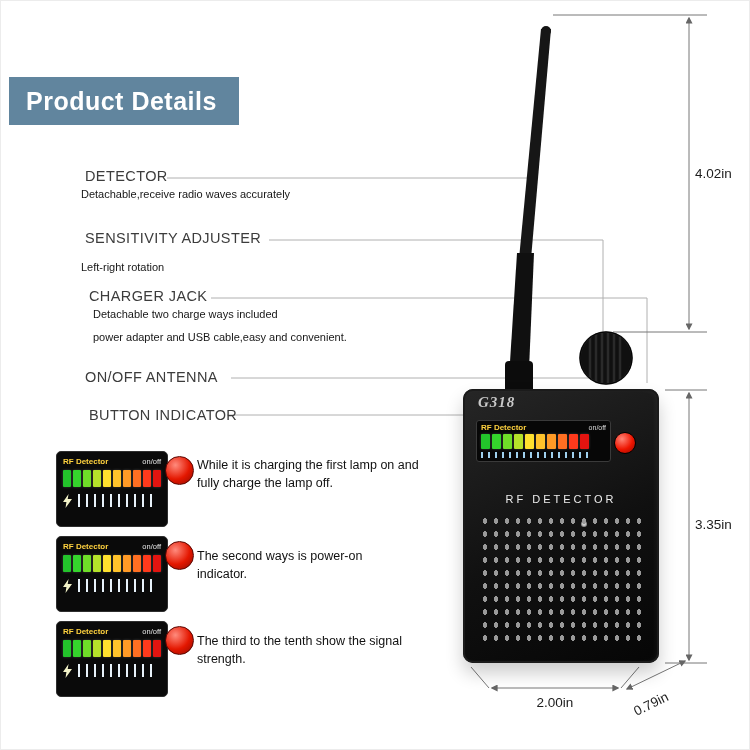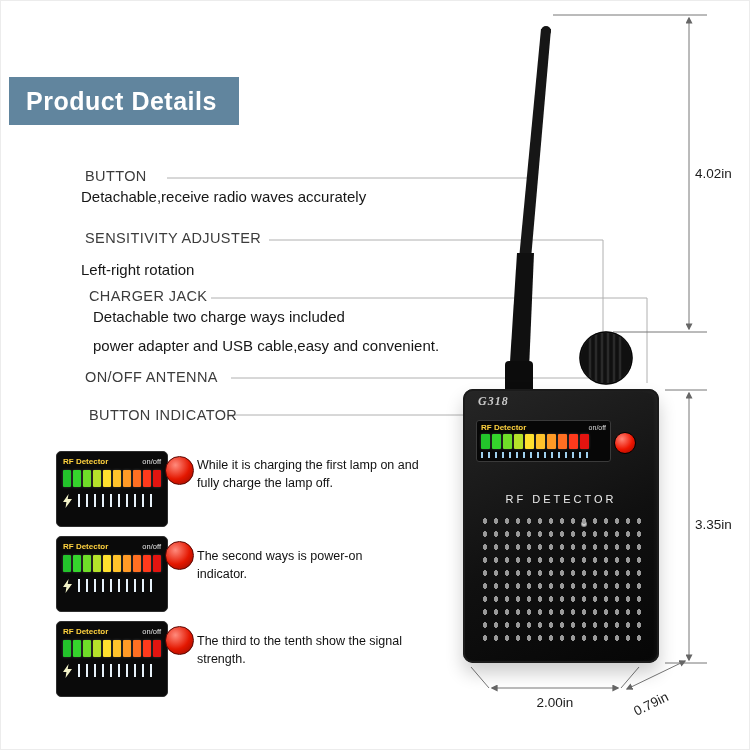--- a/index.html
+++ b/index.html
@@ -9,33 +9,33 @@
   .layer text{font-family:"Liberation Sans",sans-serif;font-size:13.5px;fill:#1c1c1c;}
 
   
   .banner{position:absolute;left:8px;top:76px;width:230px;height:48px;background:#61859e;
           color:#fff;font-size:25px;font-weight:700;line-height:48px;padding-left:17px;
           box-sizing:border-box;letter-spacing:.5px;}
 
   
   .callout{position:absolute;color:#2d2d2d;}
   .callout .t{font-size:14.5px;letter-spacing:.4px;color:#3c3c3c;}
-  .callout .d{font-size:15px;color:#161616;margin-top:3px;line-height:1.3;}
+  .callout .d{font-size:11px;color:#161616;margin-top:3px;line-height:1.3;}
   .c1{left:84px;top:167px;} .c1 .d{margin-left:-4px;}
   .c2{left:84px;top:229px;} .c2 .d{margin-left:-4px;margin-top:14px;}
   .c3{left:88px;top:287px;} .c3 .d{margin-left:4px;}
   .c4{left:84px;top:368px;}
   .c5{left:88px;top:406px;}
 
   
   .device{position:absolute;left:462px;top:388px;width:196px;height:274px;border-radius:10px;
           background:linear-gradient(155deg,#262626,#101010 55%,#060606);
           box-shadow:0 10px 18px rgba(0,0,0,.20), inset 0 0 0 2px #1b1b1b, inset -3px 0 6px rgba(255,255,255,.05);}
   .model{position:absolute;left:15px;top:5px;font-family:"Liberation Serif",serif;font-style:italic;
-         font-weight:700;font-size:12px;color:#c9c9c9;letter-spacing:1px;}
+         font-weight:700;font-size:15px;color:#c9c9c9;letter-spacing:1px;}
   .display{position:absolute;left:13px;top:31px;width:135px;height:42px;background:#070707;
            border:1px solid #3a3a3a;border-radius:3px;box-sizing:border-box;padding:2px 4px;}
   .disp-head{display:flex;justify-content:space-between;align-items:center;}
   .disp-label{font-size:8px;font-weight:700;color:#ffd23f;}
   .disp-onoff{font-size:7px;color:#ddd;}
   .leds{display:flex;gap:2px;margin-top:2px;}
   .leds .led{width:9px;height:15px;border-radius:1px;box-shadow:0 0 3px rgba(255,255,255,.2);}
   .disp-ticks{margin-top:3px;height:6px;width:112px;
               background:repeating-linear-gradient(90deg,#9fd0ee 0 2px,transparent 2px 7px);}
   .power-btn{position:absolute;left:151px;top:43px;width:20px;height:20px;border-radius:50%;
@@ -123,21 +123,21 @@
     <g>
       <circle cx="605" cy="357" r="26" fill="#101010" stroke="#2c2c2c" stroke-width="1.5"></circle>
       <path d="M589,333 L589,381 M595,331 L595,383 M601,330 L601,384 M607,330 L607,384 M613,331 L613,383 M619,333 L619,381" stroke="#2a2a2a" stroke-width="2.5" clip-path="url(#knobClip)"></path>
       <circle cx="605" cy="357" r="26" fill="none" stroke="#000" stroke-width="1"></circle>
     </g>
   </svg>
 
   <div class="banner">Product Details</div>
 
   <div class="callout c1">
-    <div class="t">BUTTON</div>
+    <div class="t">DETECTOR</div>
     <div class="d">Detachable,receive radio waves accurately</div>
   </div>
   <div class="callout c2">
     <div class="t">SENSITIVITY ADJUSTER</div>
     <div class="d">Left-right rotation</div>
   </div>
   <div class="callout c3">
     <div class="t">CHARGER JACK</div>
     <div class="d">Detachable two charge ways included</div>
     <div class="d" style="margin-top:9px;">power adapter and USB cable,easy and convenient.</div>

